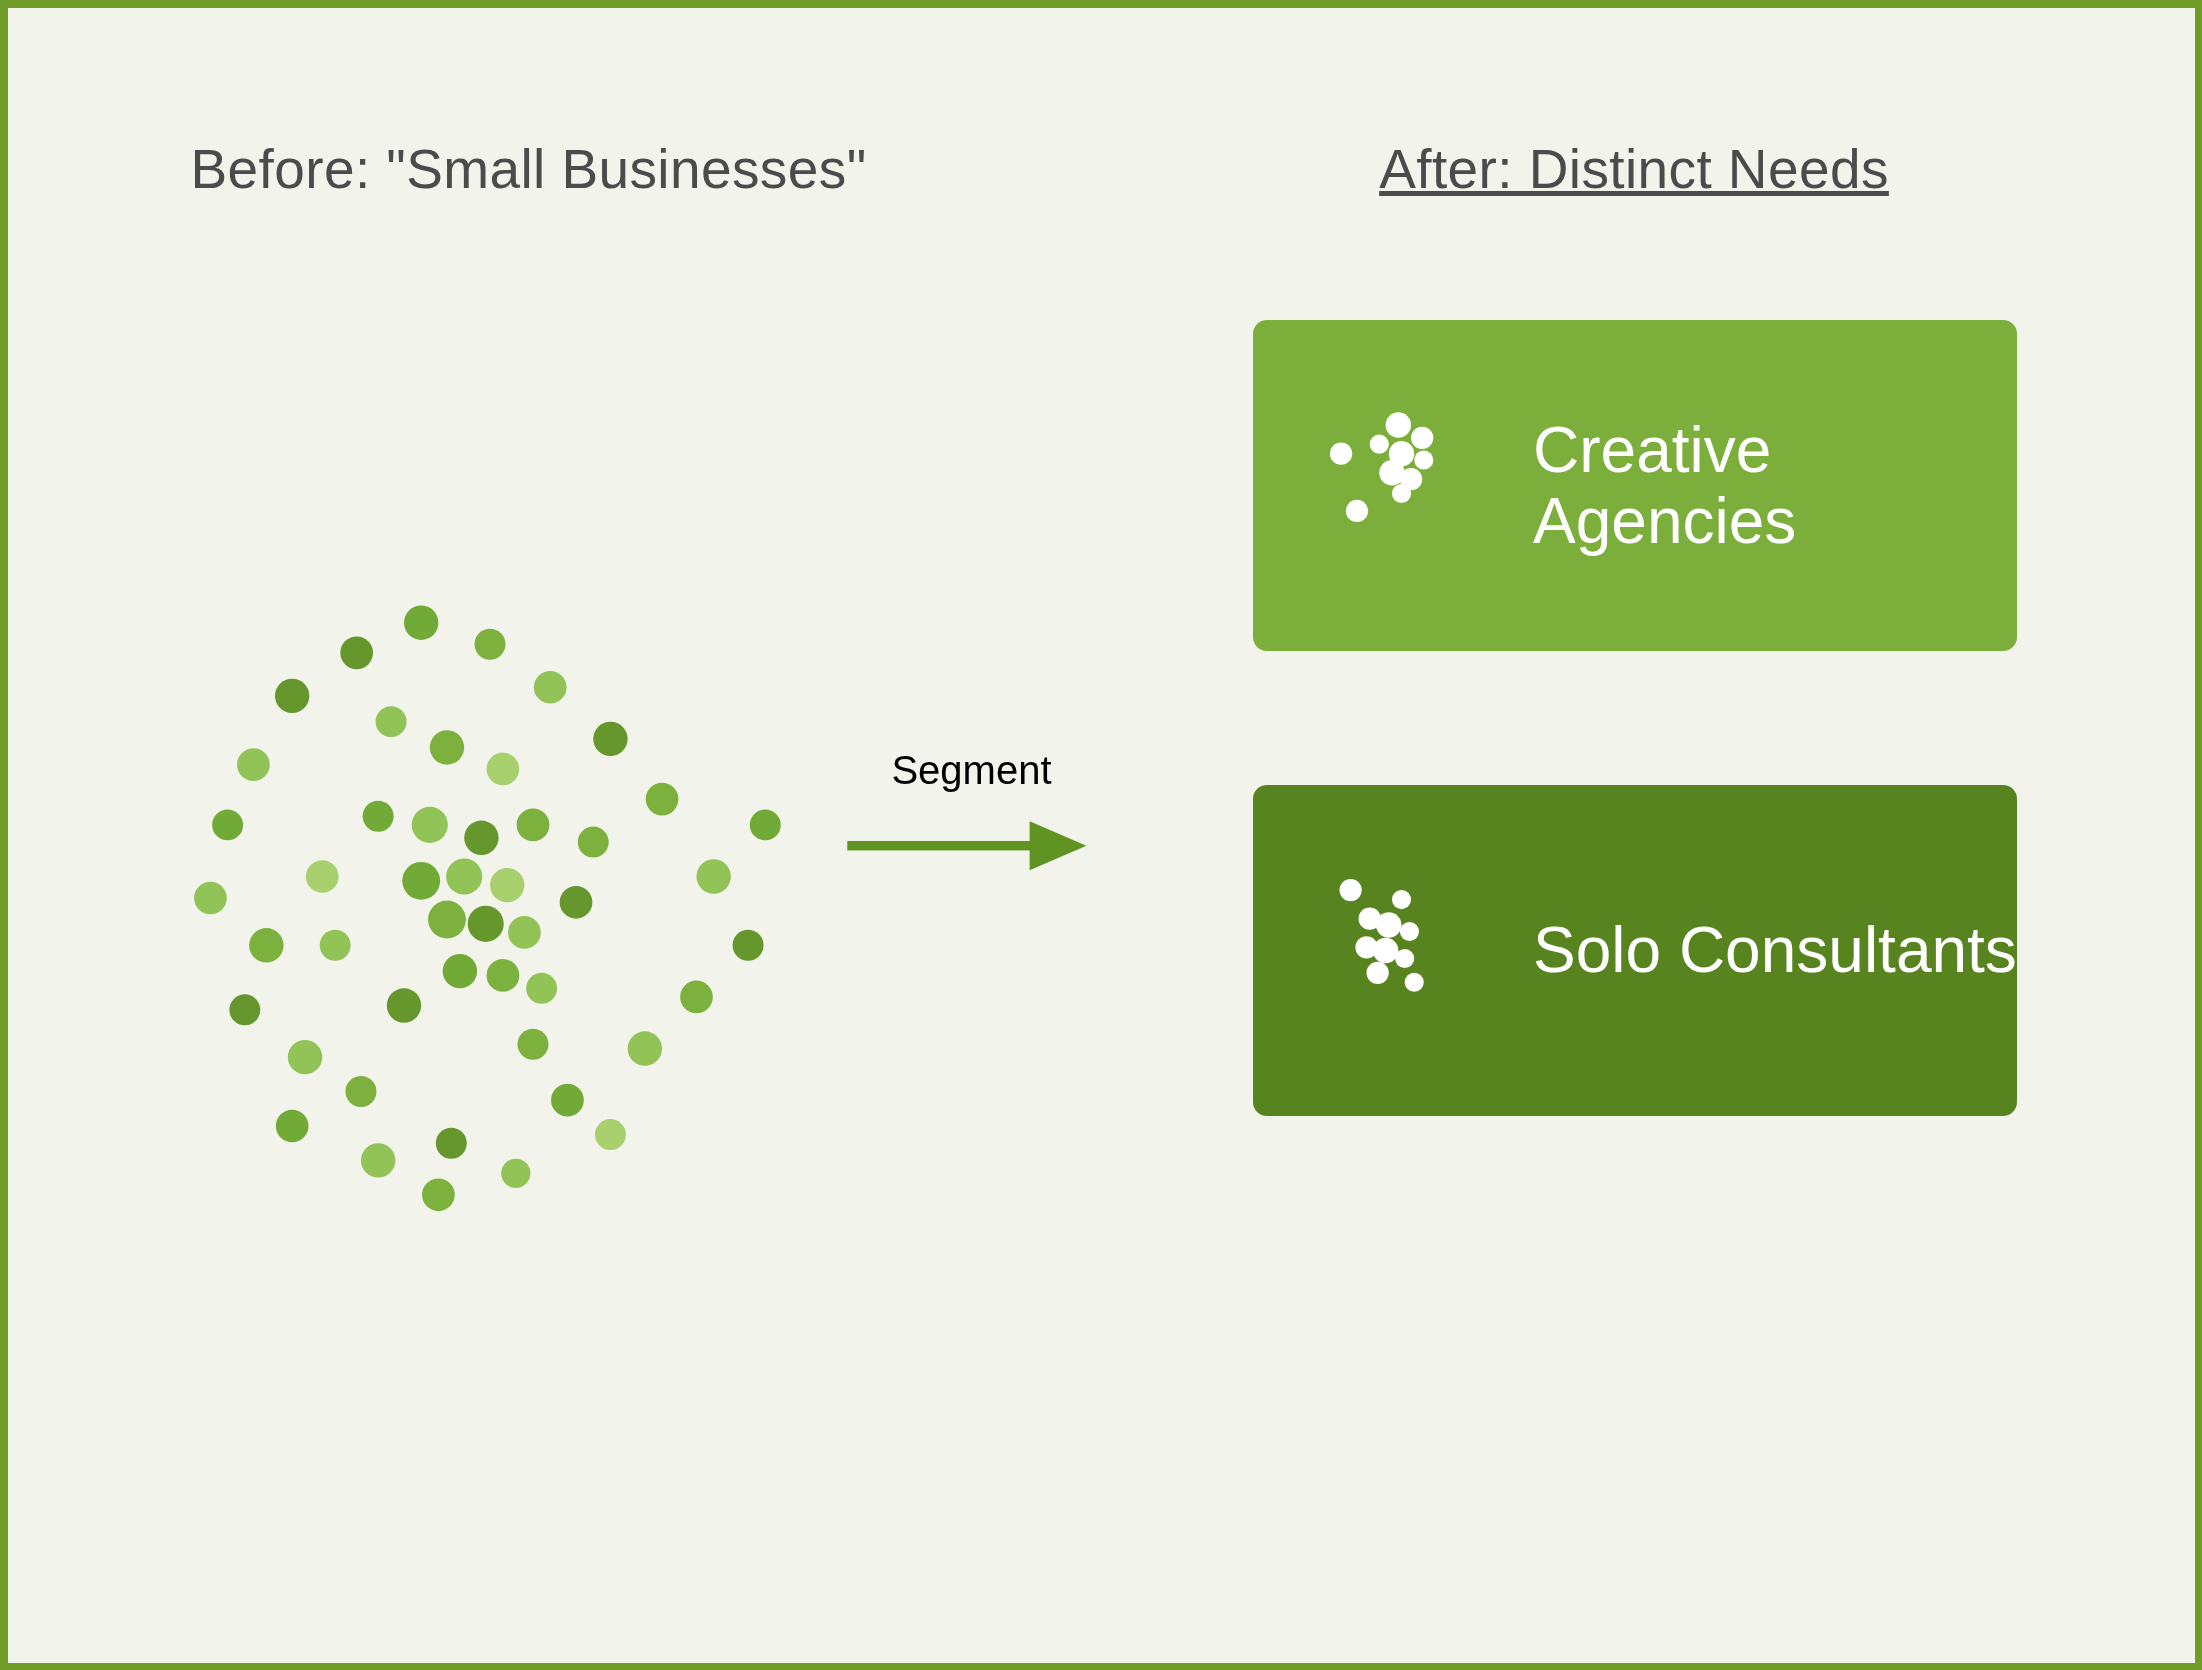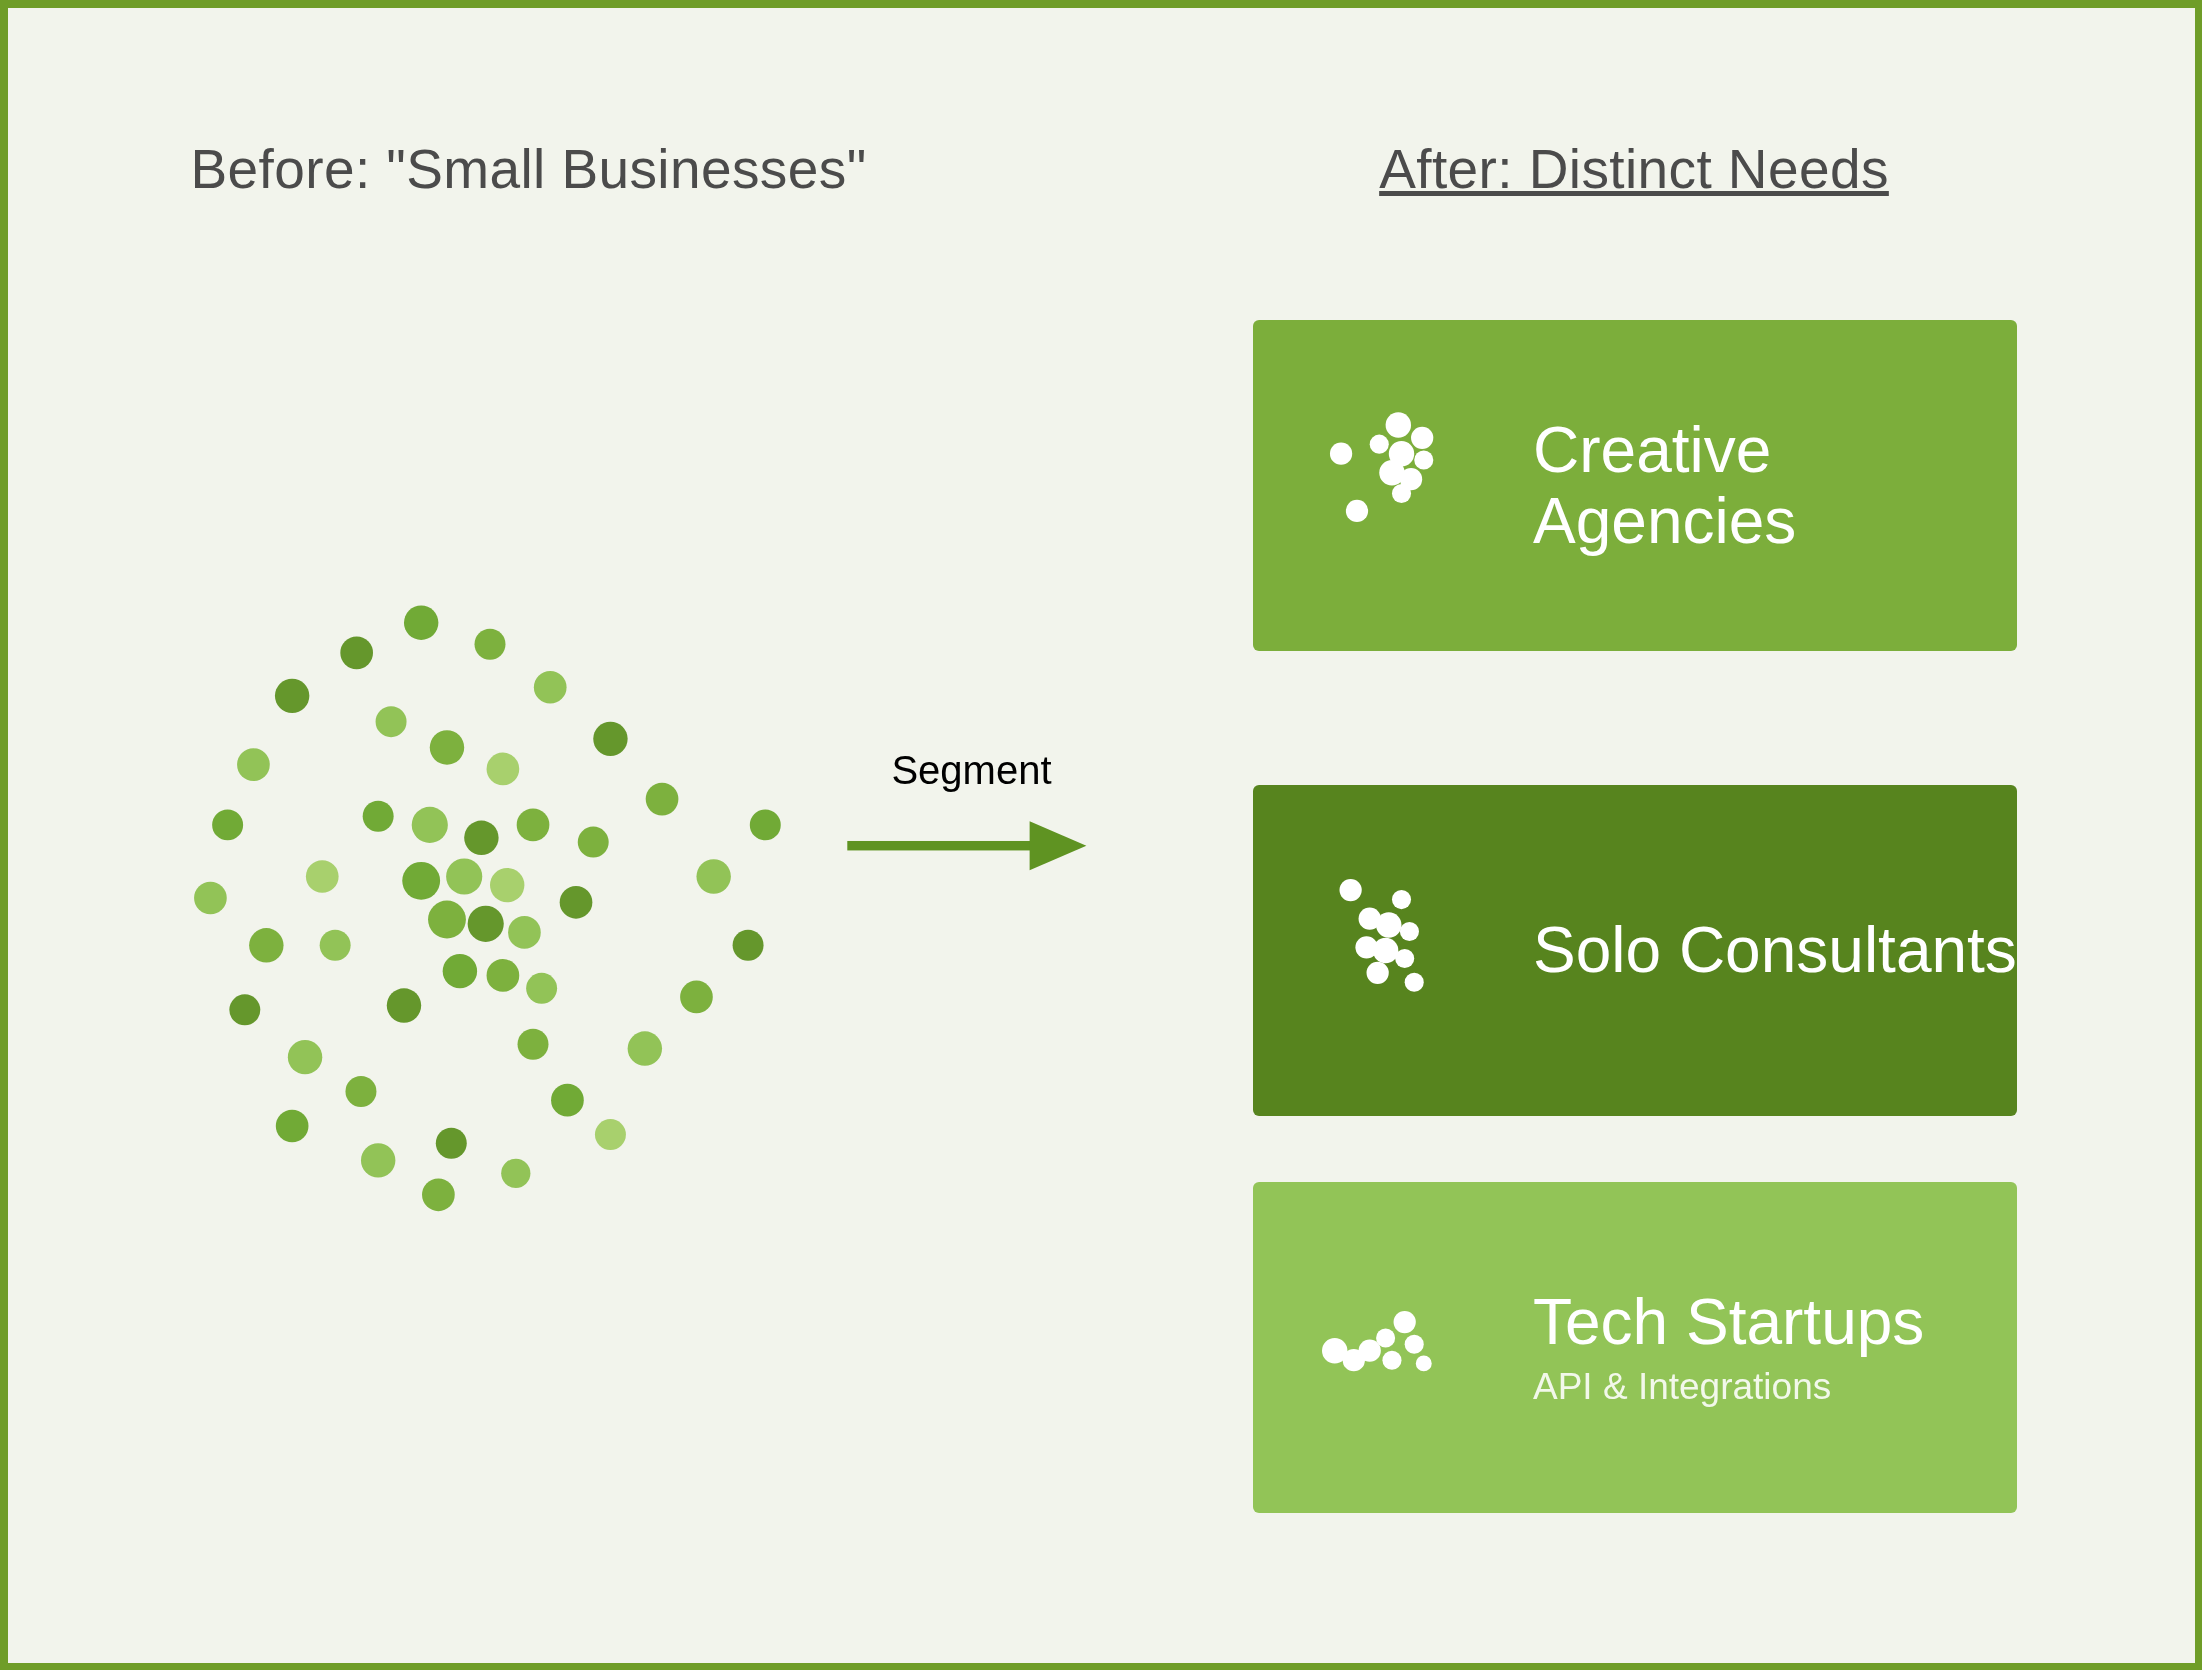--- a/index.html
+++ b/index.html
@@ -52,21 +52,21 @@
     top: 796px;
     width: 250px;
     height: 86px;
   }
 
   .card {
     position: absolute;
     left: 1245px;
     width: 764px;
     height: 331px;
-    border-radius: 6px;
+    border-radius: 14px;
     display: flex;
     align-items: center;
     padding-left: 69px;
     box-sizing: border-box;
   }
   #card-0 { top: 312px; }
   #card-1 { top: 742px; margin-top: 35px; }
   #card-2 { top: 1174px; }
 
   .card-icon {
@@ -189,31 +189,15 @@
         <circle cx="40" cy="50" r="8" fill="#ffffff"></circle>
         <circle cx="52" cy="55" r="6" fill="#ffffff"></circle>
         <circle cx="35" cy="64" r="7" fill="#ffffff"></circle>
         <circle cx="58" cy="70" r="6" fill="#ffffff"></circle>
       </svg>
     <div class="card-text">
       <div class="card-title">Solo Consultants</div>
     </div>
   </div>
 
-  <div id="card-2" class="card" style="background: rgb(146, 196, 87);">
-    <svg class="card-icon" viewBox="0 0 100 100">
-        <circle cx="8" cy="52" r="8" fill="#ffffff"></circle>
-        <circle cx="20" cy="58" r="7" fill="#ffffff"></circle>
-        <circle cx="30" cy="52" r="7" fill="#ffffff"></circle>
-        <circle cx="40" cy="44" r="6" fill="#ffffff"></circle>
-        <circle cx="52" cy="34" r="7" fill="#ffffff"></circle>
-        <circle cx="58" cy="48" r="6" fill="#ffffff"></circle>
-        <circle cx="44" cy="58" r="6" fill="#ffffff"></circle>
-        <circle cx="64" cy="60" r="5" fill="#ffffff"></circle>
-      </svg>
-    <div class="card-text">
-      <div class="card-title">Tech Startups</div>
-      <div class="card-subtitle">API &amp; Integrations</div>
-    </div>
-  </div>
 
 </div>
 
 
 </body></html>

